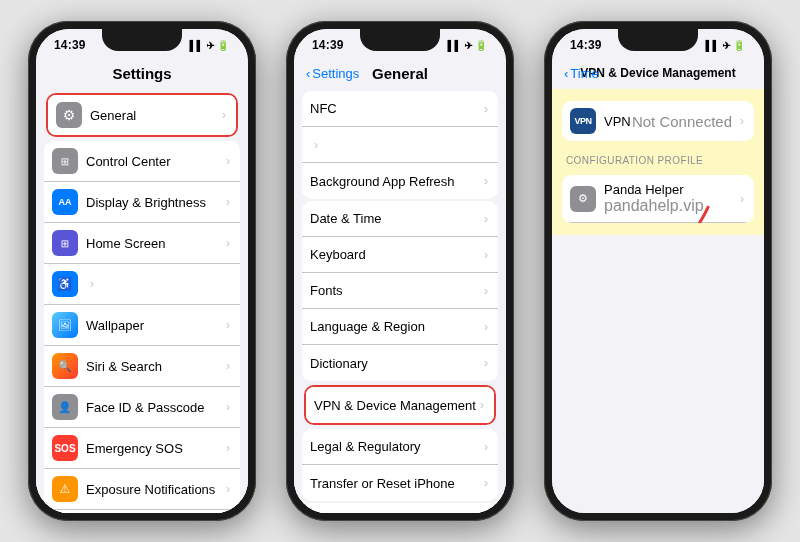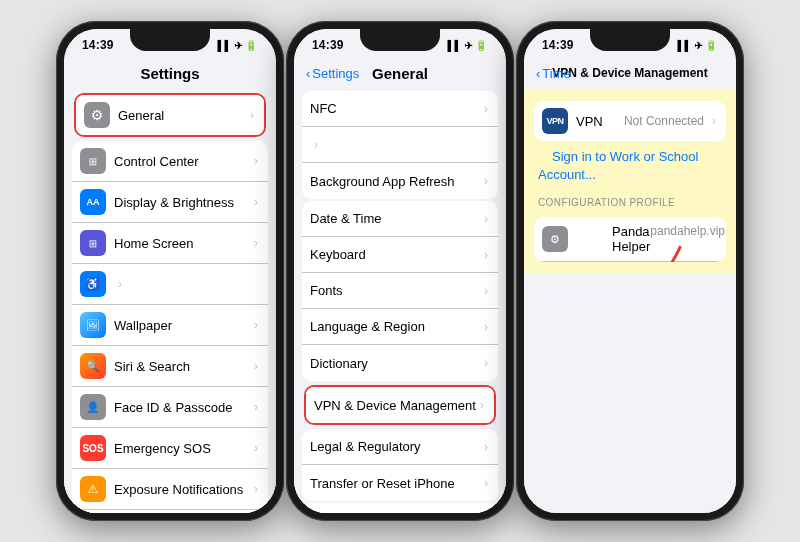--- a/index.html
+++ b/index.html
@@ -8,21 +8,21 @@
       display: flex;
       justify-content: center;
       align-items: center;
       width: 800px;
       height: 542px;
       font-family: -apple-system, 'SF Pro Display', 'Helvetica Neue', Arial, sans-serif;
       overflow: hidden;
     }
     .phones-container {
       display: flex;
-      gap: 2px;
+      gap: 30px;
       padding: 10px;
     }
     .phone {
       width: 228px;
       height: 500px;
       background: #1a1a1a;
       border-radius: 40px;
       padding: 8px;
       box-shadow: 0 8px 32px rgba(0,0,0,0.45), inset 0 0 0 1px #444;
       position: relative;
@@ -124,21 +124,21 @@
       flex: 1;
       font-size: 13px;
       color: #000;
     }
     .item-arrow {
       color: #c7c7cc;
       font-size: 12px;
       margin-left: 4px;
     }
     .item-value {
-      font-size: 12px;
+      font-size: 15px;
       color: #8e8e93;
       margin-right: 4px;
     }
     .highlighted-group {
       border: 2px solid #e53935;
       border-radius: 10px;
       margin: 4px 10px;
       overflow: hidden;
     }
     
@@ -373,31 +373,28 @@
 
           <div class="vpn-section">
             <div class="settings-item">
               <div class="item-icon ic-vpn" style="font-size:9px; font-weight:800; letter-spacing:-0.5px;">VPN</div>
               <span class="item-label">VPN</span>
               <span class="item-value">Not Connected</span>
               <span class="item-arrow">›</span>
             </div>
           </div>
 
-          <div class="vpn-section" style="background:transparent; box-shadow:none; margin-left:0; margin-right:0; padding: 0 14px;">
-            <span class="sign-in-link">Sign in to Work or School Account...</span>
-          </div>
 
           <div class="config-section-label">CONFIGURATION PROFILE</div>
           <div class="vpn-section" style="position:relative;">
             <div class="settings-item">
               <div class="item-icon ic-gray" style="font-size:11px;">⚙</div>
-              <div style="flex:1; display:flex; flex-direction:row;margin-left:36px;">
+              <div style="flex:1; display:flex; flex-direction:column;">
                 <span class="item-label">Panda Helper</span>
-                <span style="font-size:12px; color:#8e8e93;">pandahelp.vip</span>
+                <span style="font-size:16px; color:#8e8e93;">pandahelp.vip</span>
               </div>
               <span class="item-arrow">›</span>
             </div>
 
             <div class="arrow-annotation">
               <svg width="50" height="50" viewBox="0 0 50 50" style="transform:rotate(20deg)">
                 <defs>
                   <marker id="arrowhead" markerWidth="6" markerHeight="6" refX="3" refY="3" orient="auto">
                     <polygon points="0 0, 6 3, 0 6" fill="#e53935"></polygon>
                   </marker>

